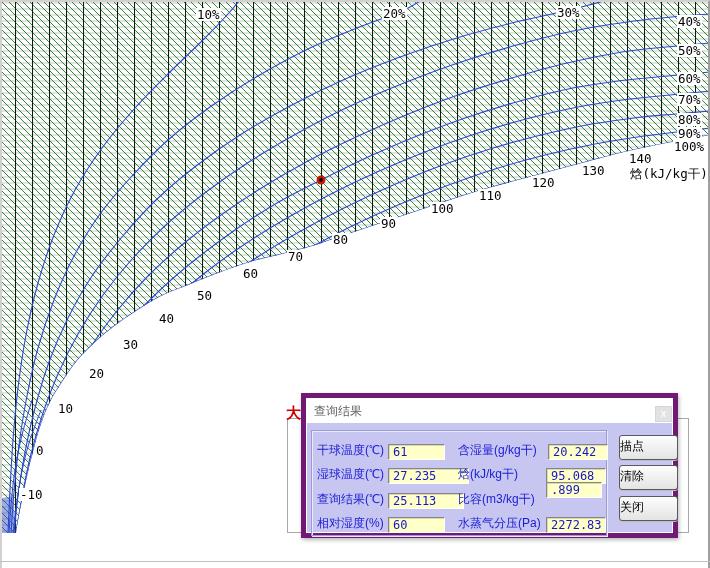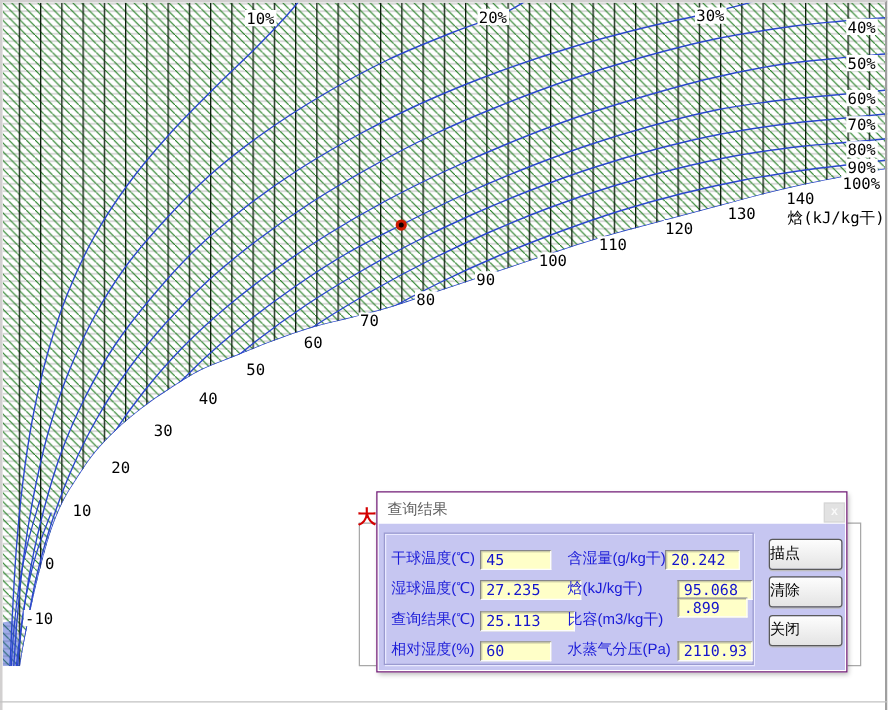--- a/index.html
+++ b/index.html
@@ -10,21 +10,21 @@
          border-right:2px solid #9f9f9f;box-sizing:border-box;pointer-events:none;}
   #bottomline{position:absolute;left:0;top:561px;width:710px;height:1px;background:#c2c2c2;}
   #chart{position:absolute;left:0;top:0;}
   
   #hiddenframe{position:absolute;left:287px;top:418px;width:402px;height:115px;
                border:1px solid #a8a8a8;box-sizing:border-box;background:transparent;}
   #redchar{position:absolute;left:286px;top:404px;color:#d40000;
            font:bold 15px "DejaVu Sans Mono",monospace;}
   
   #dlg{position:absolute;left:301px;top:393px;width:377px;height:145px;
-       background:#ffffff;border:1px solid #701a75;box-sizing:border-box;
+       background:#ffffff;border:5px solid #701a75;box-sizing:border-box;
        box-shadow:1px 2px 4px rgba(0,0,0,.28);}
   #dlg-title{position:absolute;left:8px;top:5px;font-size:12px;color:#5f5f5f;}
   #dlg-close{position:absolute;right:1px;top:8px;width:17px;height:16px;background:#e2e2e2;
              border:1px solid #d6d6d6;box-sizing:border-box;color:#fafafa;
              font:bold 10px/14px "Liberation Sans",sans-serif;text-align:center;cursor:default;}
   #dlg-client{position:absolute;left:1px;right:1px;top:25px;bottom:1px;background:#c6c6f1;padding-left:41px;}
   #groupframe{position:absolute;left:4px;top:7px;width:296px;height:106px;
               border:1px solid #9a9ad0;box-shadow:1px 1px 0 #e9e9ff inset,1px 1px 0 #e9e9ff;
               box-sizing:border-box;}
   .flabel{position:absolute;font-size:12px;color:#1b1bd8;white-space:nowrap;}
@@ -143,34 +143,34 @@
   <div id="dlg-title">查询结果</div>
   <div id="dlg-close">x</div>
   <div id="dlg-client">
     <div id="groupframe"></div>
 
     <span class="flabel" style="left:10px;top:19px">干球温度(℃)</span>
     <span class="flabel" style="left:10px;top:43px">湿球温度(℃)</span>
     <span class="flabel" style="left:10px;top:68px">查询结果(℃)</span>
     <span class="flabel" style="left:10px;top:92px">相对湿度(%)</span>
 
-    <div class="field" style="left:81px;top:21px;width:57px">45</div>
+    <div class="field" style="left:81px;top:21px;width:57px">61</div>
     <div class="field" style="left:81px;top:45px;width:81px">27.235</div>
     <div class="field" style="left:81px;top:70px;width:76px">25.113</div>
     <div class="field" style="left:81px;top:94px;width:57px">60</div>
 
     <span class="flabel" style="left:151px;top:19px">含湿量(g/kg干)</span>
     <span class="flabel" style="left:151px;top:43px">焓(kJ/kg干)</span>
     <span class="flabel" style="left:151px;top:68px">比容(m3/kg干)</span>
     <span class="flabel" style="left:151px;top:92px">水蒸气分压(Pa)</span>
 
-    <div class="field" style="left:229px;top:21px;width:60px">20.242</div>
+    <div class="field" style="left:241px;top:21px;width:60px">20.242</div>
     <div class="field" style="left:239px;top:45px;width:60px">95.068</div>
     <div class="field" style="left:239px;top:59px;width:56px">.899</div>
-    <div class="field" style="left:239px;top:94px;width:60px">2110.93</div>
+    <div class="field" style="left:239px;top:94px;width:60px">2272.83</div>
 
     <div class="btn" style="top:12px">描点</div>
     <div class="btn" style="top:42px">清除</div>
     <div class="btn" style="top:73px">关闭</div>
   </div>
 </div>
 
 <div id="frame"></div>
 <div id="bottomline"></div>
 

